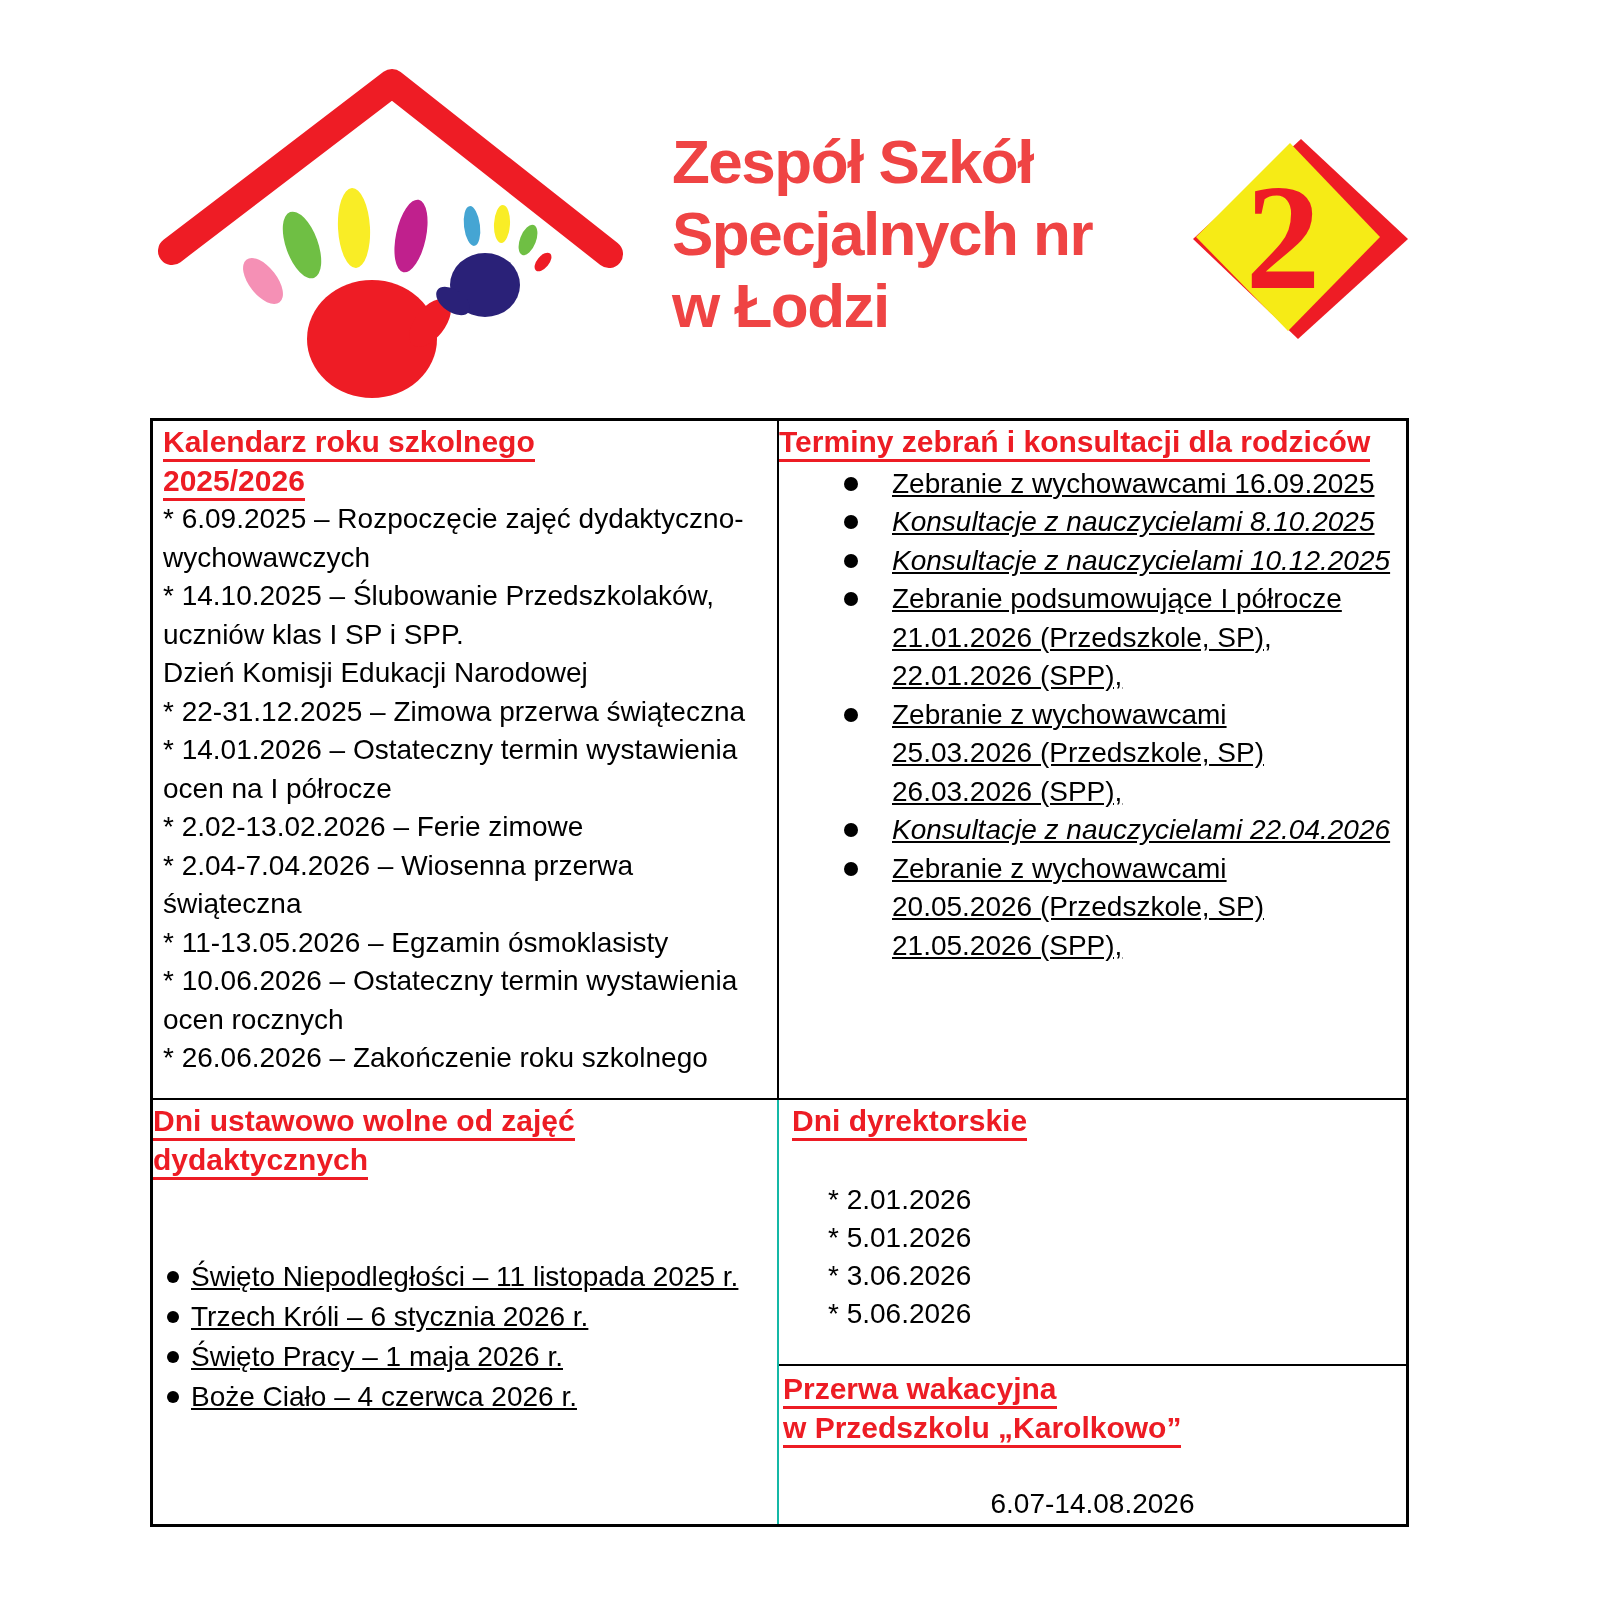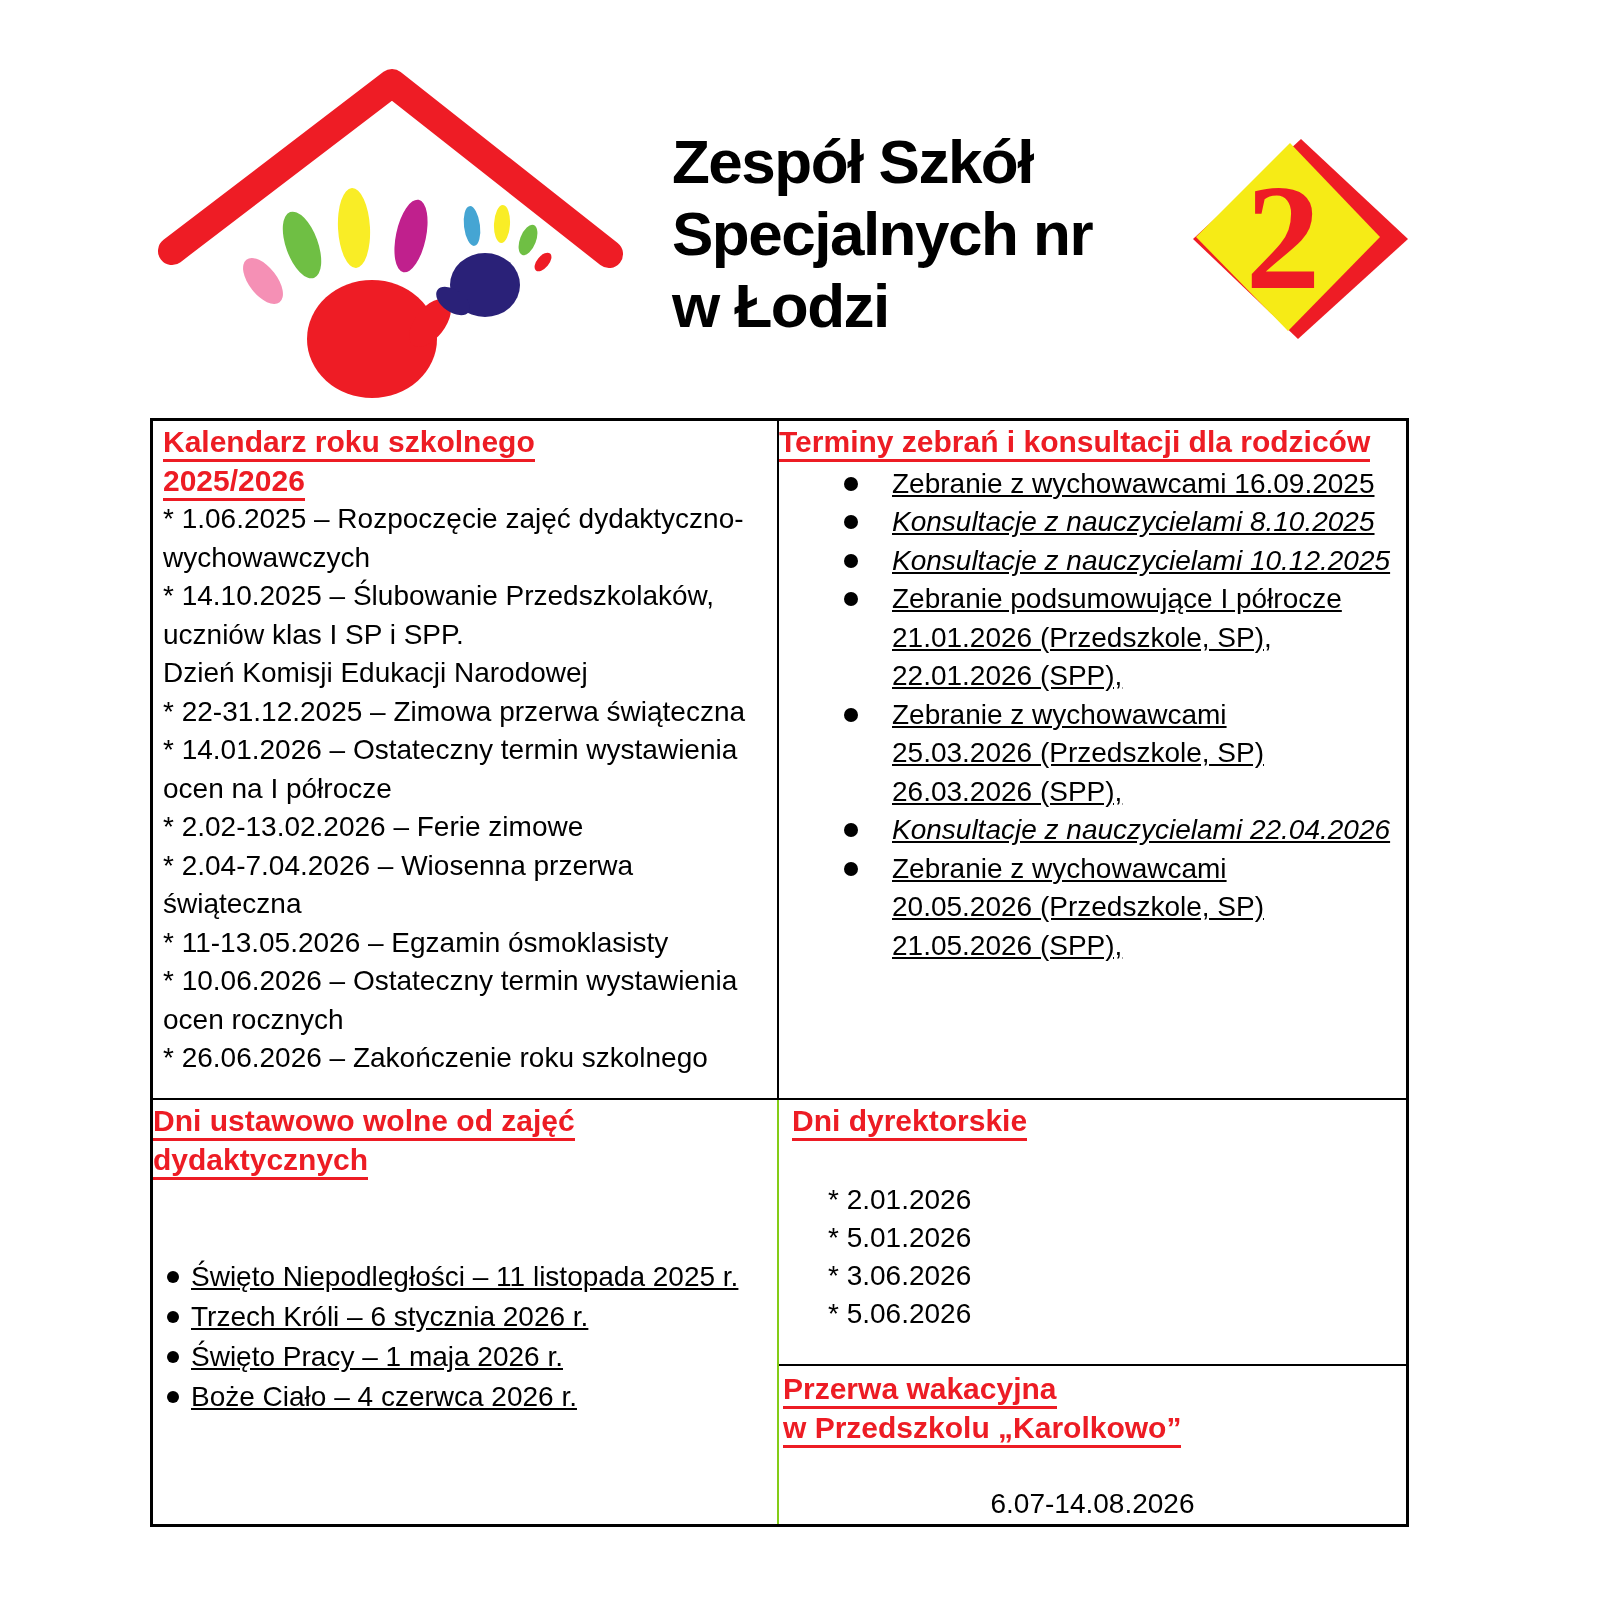--- a/index.html
+++ b/index.html
@@ -10,38 +10,38 @@
     color:#000;
     overflow:hidden;
   }
   .page { position:absolute; inset:0; }
 
   
   .logo-art { position:absolute; left:140px; top:58px; width:500px; height:345px; }
   .school-name {
     position:absolute; left:672px; top:126px;
     font-size:62px; line-height:72px; font-weight:bold;
-    letter-spacing:-1.5px; color:#000000; white-space:nowrap;
+    letter-spacing:-1.5px; color:#ef4444; white-space:nowrap;
   }
   .badge { position:absolute; left:1183px; top:126px; width:238px; height:228px; }
 
   
   .doc-table {
     position:absolute; left:150px; top:418px;
     width:1259px; height:1109px;
     border:3px solid #000; box-sizing:border-box;
     display:grid;
     grid-template-columns:626px 1fr;
     grid-template-rows:679px 1fr;
     background:#fff;
   }
   .cell { box-sizing:border-box; overflow:hidden; }
   .cell-a { border-right:2px solid #000; border-bottom:2px solid #000; padding:2px 4px 0 10px; }
   .cell-b { border-bottom:2px solid #000; padding:2px 0 0 0; }
-  .cell-c { border-right:2px solid #84cc16; padding:2px 4px 0 0; }
+  .cell-c { border-right:2px solid #14b8a6; padding:2px 4px 0 0; }
   .cell-d { display:flex; flex-direction:column; box-sizing:border-box; overflow:hidden; }
   .cell-d1 { height:266px; box-sizing:border-box; border-bottom:2px solid #000; padding:2px 4px 0 13px; overflow:hidden; }
   .cell-d2 { flex:1; padding:4px 4px 0 4px; overflow:hidden; }
 
   
   .red-title {
     color:#ed1c24; font-weight:bold;
     font-size:30px; line-height:38.5px; white-space:nowrap;
   }
   .red-title .u { border-bottom:3px solid currentColor; padding-bottom:1px; }
@@ -105,21 +105,21 @@
     <polygon points="118,13 225,113 115,213 10,113" fill="#ee1c25"></polygon>
     <polygon points="107,17 197,111 105,205 13,111" fill="#f6eb16"></polygon>
     <text x="100" y="162" text-anchor="middle" font-family="Liberation Serif, serif" font-size="150" font-weight="bold" fill="#ee1c25">2</text>
   </svg>
 
   <div class="doc-table">
 
     <div class="cell cell-a">
       <div class="red-title"><span class="u">Kalendarz roku szkolnego</span></div>
       <div class="red-title"><span class="u">2025/2026</span></div>
-      <div class="body-line">* 1.06.2025 – Rozpoczęcie zajęć dydaktyczno-</div>
+      <div class="body-line">* 6.09.2025 – Rozpoczęcie zajęć dydaktyczno-</div>
       <div class="body-line">wychowawczych</div>
       <div class="body-line">* 14.10.2025 – Ślubowanie Przedszkolaków,</div>
       <div class="body-line">uczniów klas I SP i SPP.</div>
       <div class="body-line">Dzień Komisji Edukacji Narodowej</div>
       <div class="body-line">* 22-31.12.2025 – Zimowa przerwa świąteczna</div>
       <div class="body-line">* 14.01.2026 – Ostateczny termin wystawienia</div>
       <div class="body-line">ocen na I półrocze</div>
       <div class="body-line">* 2.02-13.02.2026 – Ferie zimowe</div>
       <div class="body-line">* 2.04-7.04.2026 – Wiosenna przerwa</div>
       <div class="body-line">świąteczna</div>

